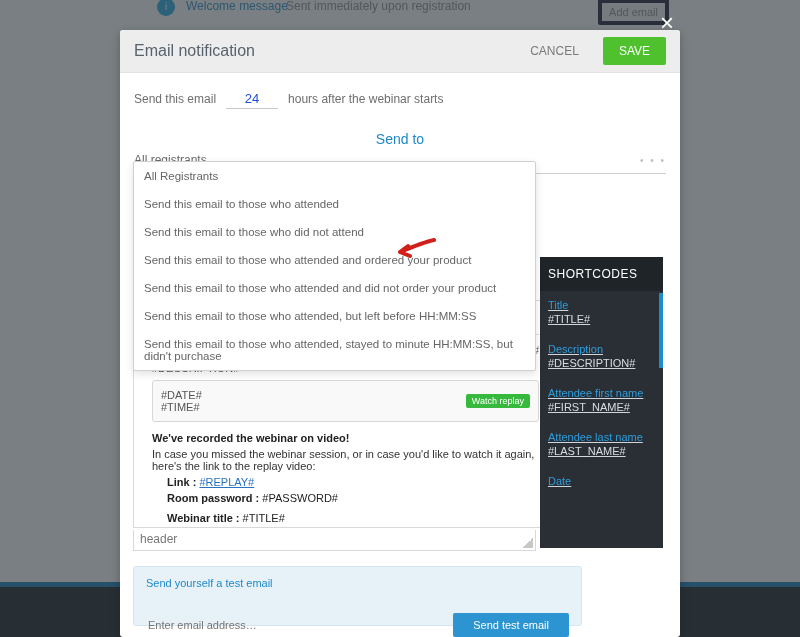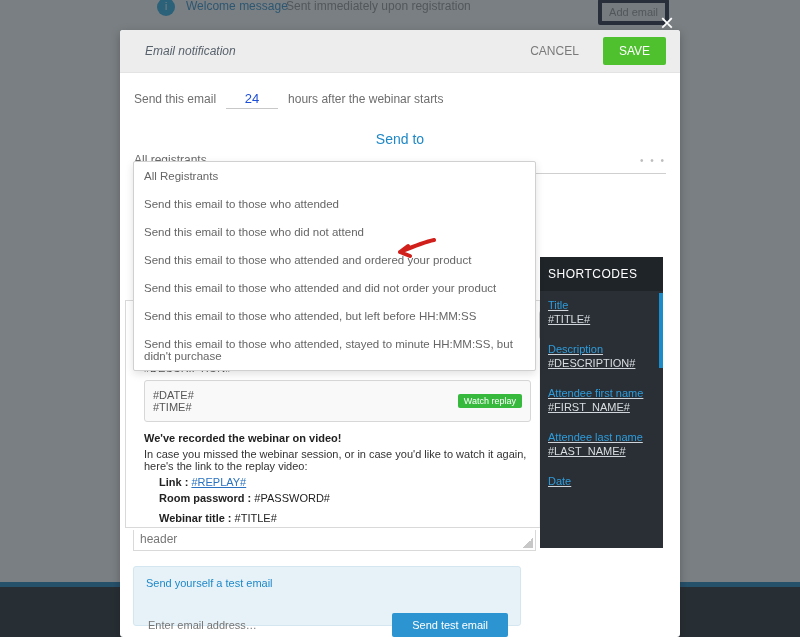--- a/index.html
+++ b/index.html
@@ -24,21 +24,21 @@
   .bg-strip .addbtn{position:absolute;right:131px;top:-1px;font-size:11px;color:#888;background:#f4f4f4;border:4px solid #0f172a;border-radius:2px;padding:3px 7px;}
   .overlay{position:absolute;inset:0;background:rgba(53,60,67,0.66);}
 
   .dark-footer{position:absolute;left:0;right:0;bottom:0;height:55px;background:#0F1519;}
   .dark-footer .stripe{position:absolute;left:0;right:0;top:0;height:5px;background:#0b7ab5;}
 
   
   .modal{position:absolute;left:120px;top:30px;width:560px;height:607px;background:#fff;border-radius:3px;box-shadow:0 3px 10px rgba(0,0,0,.25);overflow:hidden;}
   .close{position:absolute;left:654px;top:10px;width:26px;height:26px;color:#fff;font-size:24px;line-height:26px;text-align:center;cursor:pointer;}
   .m-head{height:43px;background:var(--panel-header);border-bottom:1px solid #e3e3e3;display:flex;align-items:center;padding:0 14px;}
-  .m-head h1{flex:1;margin:11px;color:#58626c;font-weight:400;font-size:12px;font-style:italic;}
+  .m-head h1{flex:1;margin:0;color:#58626c;font-weight:400;font-size:16px;}
   .btn{border:none;border-radius:2px;font-size:12px;padding:7px 16px;cursor:pointer;}
   .btn-cancel{background:#EDEDED;color:#7a7a7a;margin-right:8px;}
   .btn-save{background:var(--save);color:#fff;}
 
   .m-body{padding:16px 14px 0 14px;color:#6e6e6e;font-size:12px;}
   .row1{display:flex;align-items:center;gap:10px;}
   .row1 input{width:52px;text-align:center;border:none;border-bottom:1px solid #c8c8c8;font-size:13px;padding:2px 0;color:#1d4ed8;}
 
   .sendto-lbl{margin-top:22px;color:var(--link);font-size:14px;text-align:center;}
   .sendto-row{display:flex;align-items:center;justify-content:space-between;border-bottom:1px solid #cfcfcf;padding:4px 0 6px 0;margin-top:2px;}
@@ -54,41 +54,41 @@
 
   
   .sc{position:absolute;left:540px;top:257px;width:123px;height:291px;background:var(--dark);color:#cfd5da;z-index:15;overflow:hidden;}
   .sc .sc-h{background:#1F2429;color:#fff;font-size:12px;padding:10px 8px;letter-spacing:.5px;}
   .sc .blue-edge{position:absolute;right:0;top:36px;width:4px;height:75px;background:var(--blue);}
   .sc .grp{padding:8px 8px 0 8px;text-decoration:underline;}
   .sc .k{color:#2E9CDB;font-size:11px;}
   .sc .v{color:#d9dee2;font-size:11px;margin-top:2px;margin-bottom:10px;}
 
   
-  .editor{position:absolute;left:125px;top:300px;width:425px;height:228px;background:#fff;border:1px solid #d9d9d9;overflow:hidden;z-index:10;}
+  .editor{position:absolute;left:133px;top:300px;width:425px;height:228px;background:#fff;border:1px solid #d9d9d9;overflow:hidden;z-index:10;}
   .editor .scroll{position:absolute;top:0;right:0;bottom:0;width:10px;background:#f3f3f3;}
   .editor .scroll .thumb{position:absolute;right:0;top:8px;width:10px;height:32px;background:#c5c5c5;border-radius:5px;}
   .preview{padding:8px 18px;font-size:12px;color:#222;}
   .preview .wn{color:#3C81BF;font-family:"Times New Roman",serif;font-size:18px;text-align:center;}
   .preview .hr{border:none;border-top:1px solid #ddd;margin:4px 0 6px 0;}
   .preview .title{font-family:"Times New Roman",serif;font-size:15px;margin-top:4px;}
   .preview .pres{float:right;font-size:10px;color:#555;margin-top:4px;}
   .preview .desc{font-size:11px;color:#555;margin-top:4px;}
   .preview .box{border:1px solid #d7d7d7;background:#f9f9f9;border-radius:3px;padding:8px 8px;margin-top:6px;font-size:11px;color:#555;display:flex;justify-content:space-between;align-items:center;}
   .watch{background:#37B93E;color:#fff;font-size:9px;padding:2px 6px;border-radius:2px;}
   .preview .bold{font-size:11px;font-weight:bold;margin-top:10px;}
   .preview .p{font-size:11px;color:#333;margin-top:4px;}
   .preview .ind{margin-left:14px;border-left:1px solid transparent;font-size:11px;margin-top:4px;}
   .preview a{color:#2a72bf;text-decoration:underline;}
 
   .textbar{position:absolute;left:133px;top:530px;width:403px;height:21px;border:1px solid #d9d9d9;border-top:none;padding:2px 6px;font-size:12px;color:#777;resize:none;background:#fff;z-index:10;}
   .textbar .resize{position:absolute;right:2px;bottom:2px;width:10px;height:10px;background:linear-gradient(135deg,transparent 50%,#c7c7c7 50%);}
 
   
-  .test{position:absolute;left:133px;top:566px;width:388px;height:60px;background:#E7F2F8;border:1px solid #d4e6ef;border-radius:3px;padding:10px 12px;z-index:10;}
+  .test{position:absolute;left:133px;top:566px;width:449px;height:60px;background:#E7F2F8;border:1px solid #d4e6ef;border-radius:3px;padding:10px 12px;z-index:10;}
   .test .tlbl{color:var(--link);font-size:11px;}
   .test .trow{display:flex;align-items:center;margin-top:24px;gap:8px;}
   .test input{flex:1;border:none;background:transparent;font-size:11px;color:#777;outline:none;}
   .test .send{background:#2B94D1;color:#fff;border:none;border-radius:2px;font-size:11px;padding:6px 20px;cursor:pointer;}
 
 </style>
 </head>
 <body>
 
 <div class="bg-strip">

